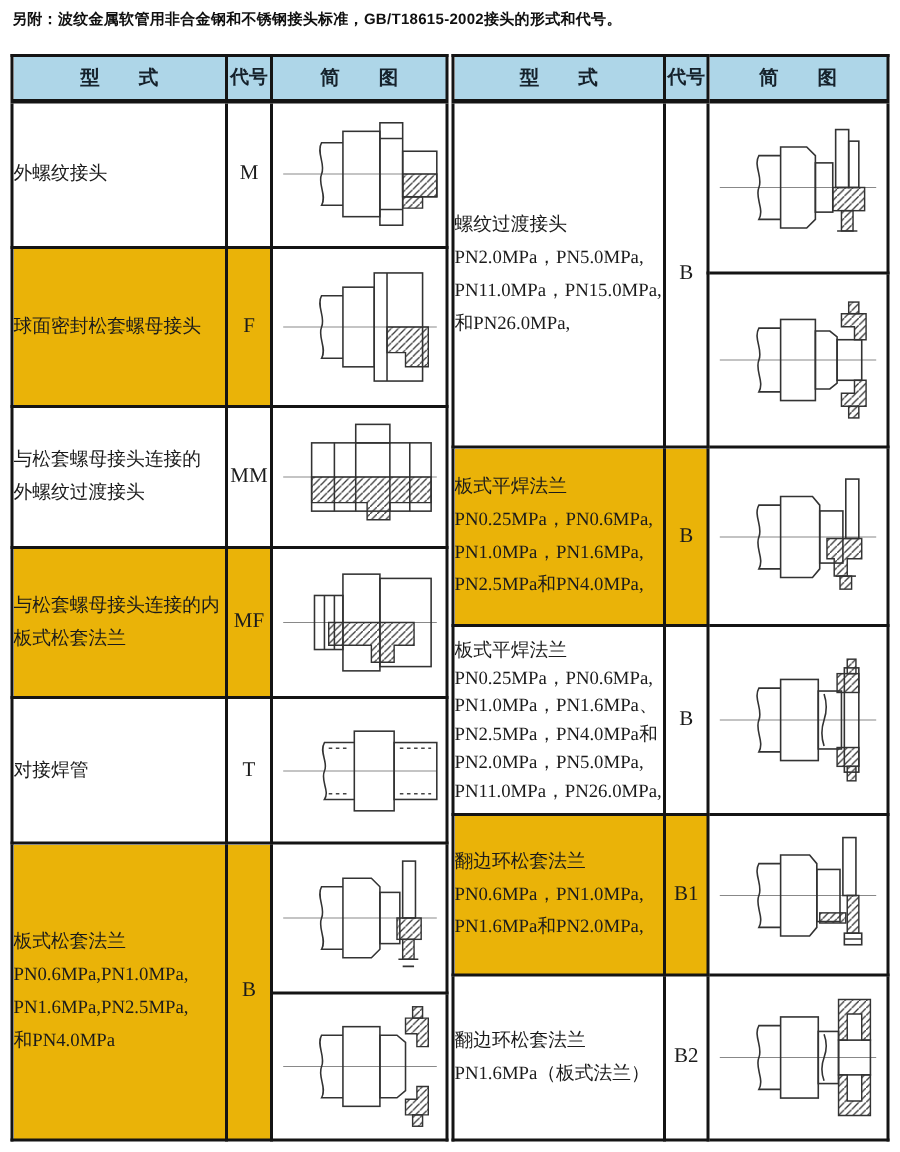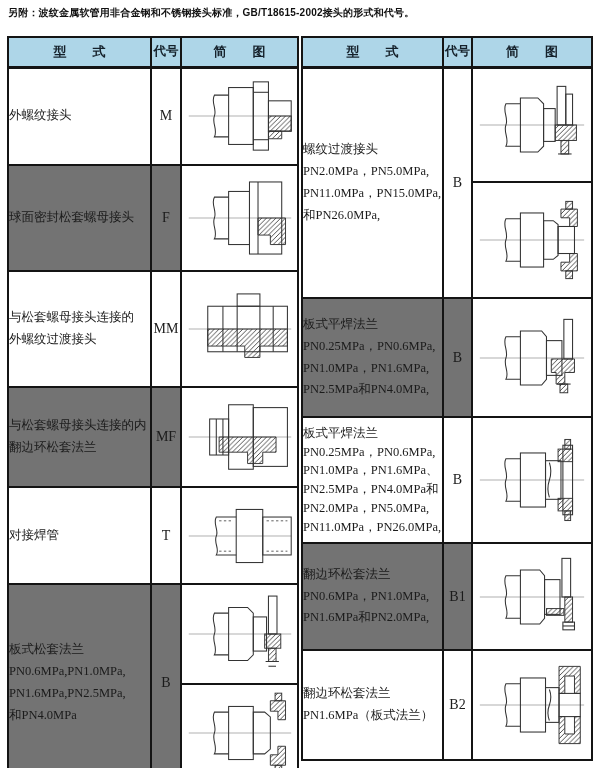--- a/index.html
+++ b/index.html
@@ -31,21 +31,21 @@
   td.type{
     font-size:12.5px;line-height:1.75;text-align:left;
     padding:3px 4px 3px 11px;white-space:pre-line;color:#1b1b1b;margin-top:17px;
   }
   td.type.tight{line-height:1.5;}
   td.code{
     text-align:center;font-size:14px;color:#1b1b1b;
     font-family:"Liberation Serif","DejaVu Serif",serif;
   }
   td.diag{text-align:center;background:#ffffff;}
-  .hl{background:#737373;}
+  .hl{background:#eab308;}
   svg.dg{display:block;margin:0 auto;}
   svg.dg .s{stroke:#333;stroke-width:1.1;fill:none;}
   svg.dg .h{stroke:#333;stroke-width:1;fill:url(#hp);}
   svg.dg .cl{stroke:#888;stroke-width:0.7;fill:none;}
   svg.dg .dsh{stroke:#444;stroke-width:0.9;fill:none;stroke-dasharray:2.5,2.5;}
 </style>
 </head>
 <body>
 
 <svg width="0" height="0" style="position:absolute">
@@ -96,40 +96,40 @@
         <svg class="dg" width="110" height="84" viewBox="0 0 116 88">
           <line class="cl" x1="4" y1="44" x2="112" y2="44"></line>
           <path class="s" d="M46,22H31c-4,7 3,15 0,22c-3,7 4,15 0,22H46"></path>
           <rect class="s" x="46" y="16" width="22" height="56"></rect>
           <rect class="s" x="68" y="6" width="34" height="76"></rect>
           <line class="s" x1="77" y1="6" x2="77" y2="82"></line>
           <path class="h" d="M77,44h29v28H90V62H77z"></path>
         </svg>
       </td>
     </tr>
-    <tr style="height:116px">
+    <tr style="height:94px">
       <td class="type">与松套螺母接头连接的
 外螺纹过渡接头</td>
       <td class="code">MM</td>
       <td class="diag">
         <svg class="dg" width="110" height="84" viewBox="0 0 116 88">
           <line class="cl" x1="4" y1="44" x2="112" y2="44"></line>
           <rect class="s" x="24" y="20" width="84" height="48"></rect>
           <rect class="s" x="55" y="7" width="24" height="13"></rect>
           <line class="s" x1="40" y1="20" x2="40" y2="68"></line>
             <line class="s" x1="55" y1="20" x2="55" y2="68"></line>
           <line class="s" x1="79" y1="20" x2="79" y2="68"></line>
             <line class="s" x1="93" y1="20" x2="93" y2="68"></line>
           <path class="h" d="M24,44H108V62H79V74H63V62H24z"></path>
         </svg>
       </td>
     </tr>
     <tr style="height:100px">
       <td class="type hl">与松套螺母接头连接的内
-翻边环松套法兰</td>
+板式松套法兰</td>
       <td class="code hl">MF</td>
       <td class="diag">
         <svg class="dg" width="110" height="84" viewBox="0 0 116 88">
           <line class="cl" x1="4" y1="44" x2="112" y2="44"></line>
           <rect class="s" x="26" y="25" width="20" height="38"></rect>
           <line class="s" x1="33" y1="25" x2="33" y2="63"></line>
             <line class="s" x1="40" y1="25" x2="40" y2="63"></line>
           <rect class="s" x="46" y="10" width="26" height="68"></rect>
           <rect class="s" x="72" y="13" width="36" height="62"></rect>
           <path class="h" d="M36,44h60v16H82v12H66V60H36z"></path>

